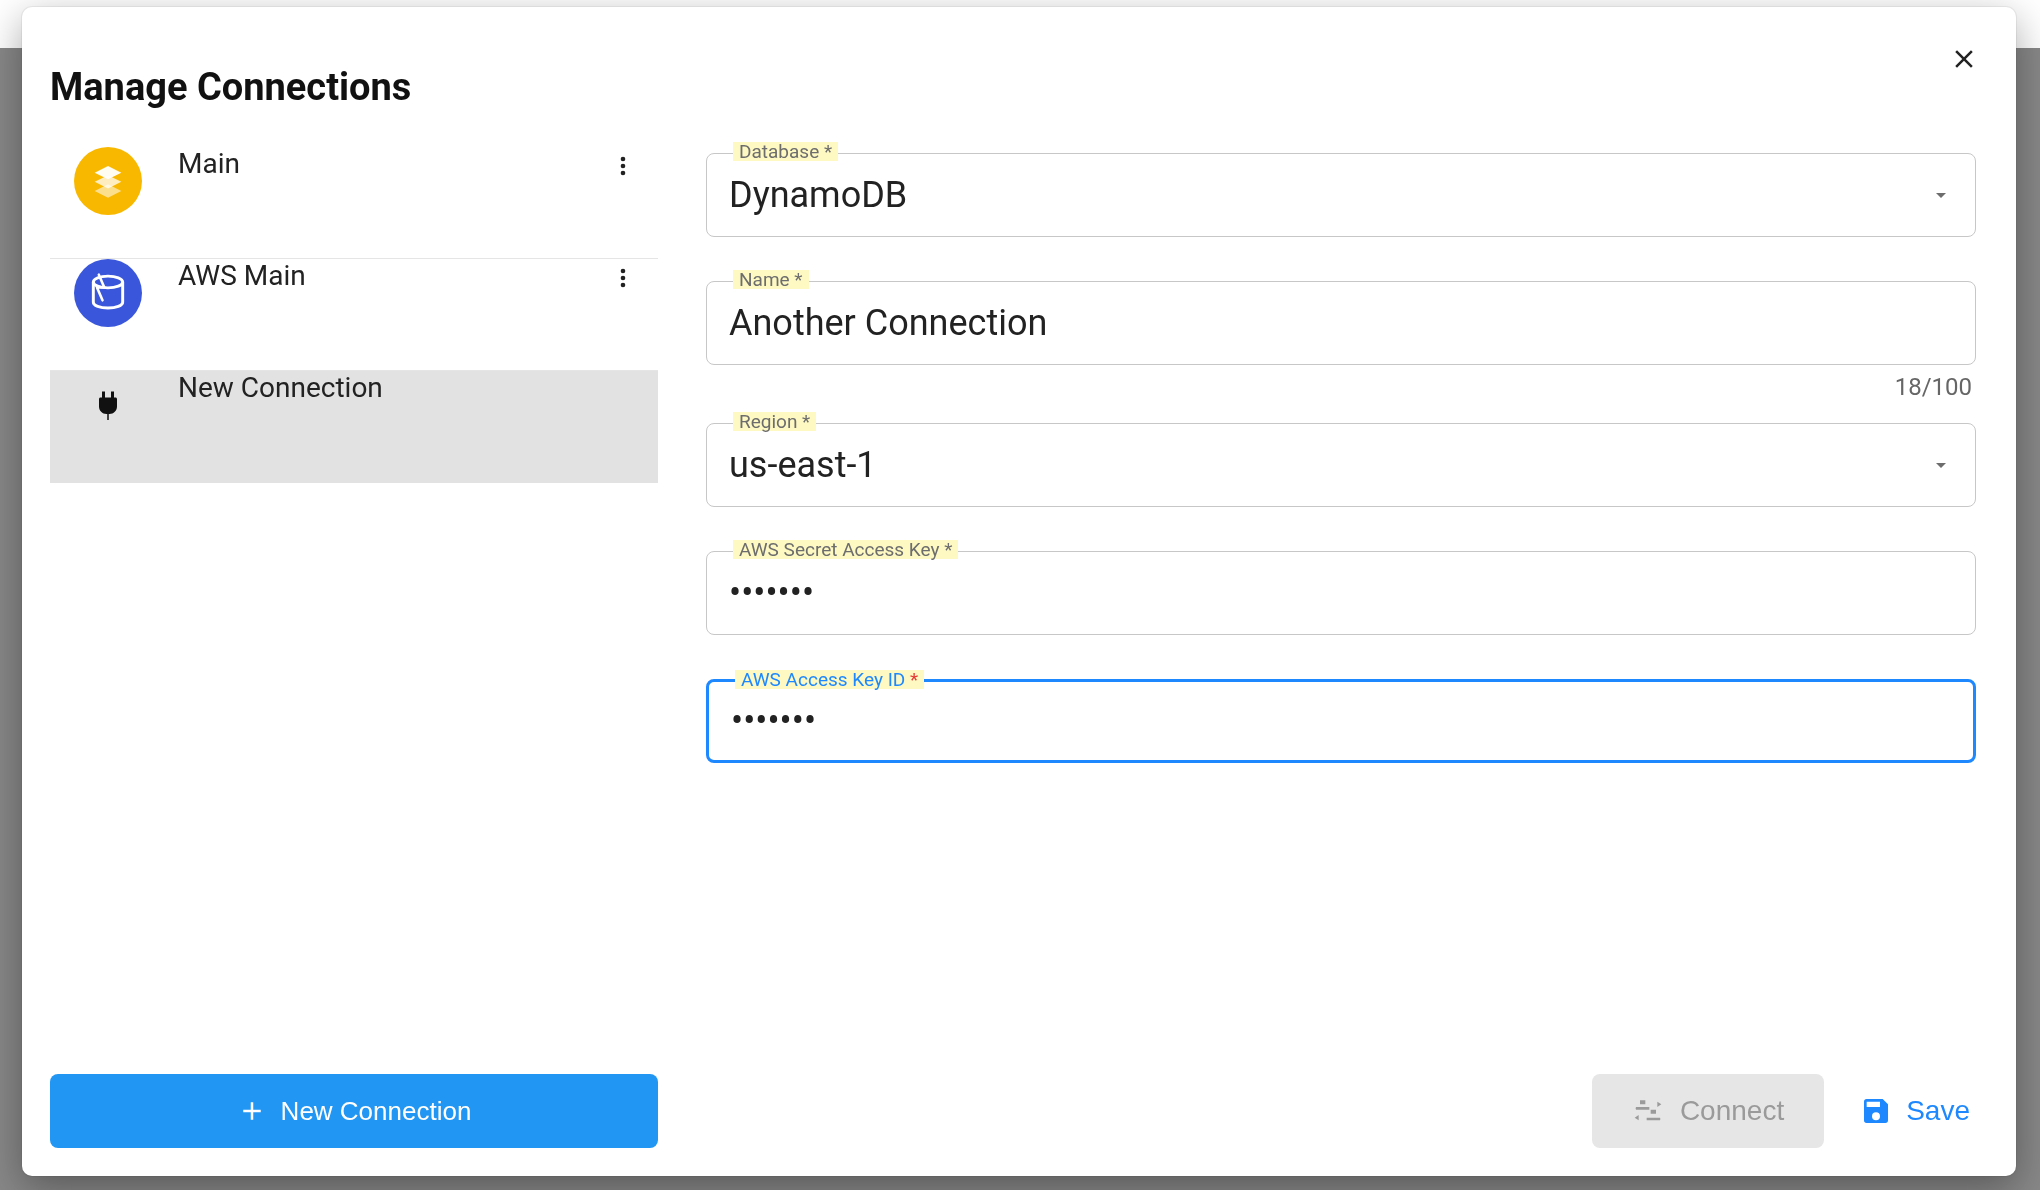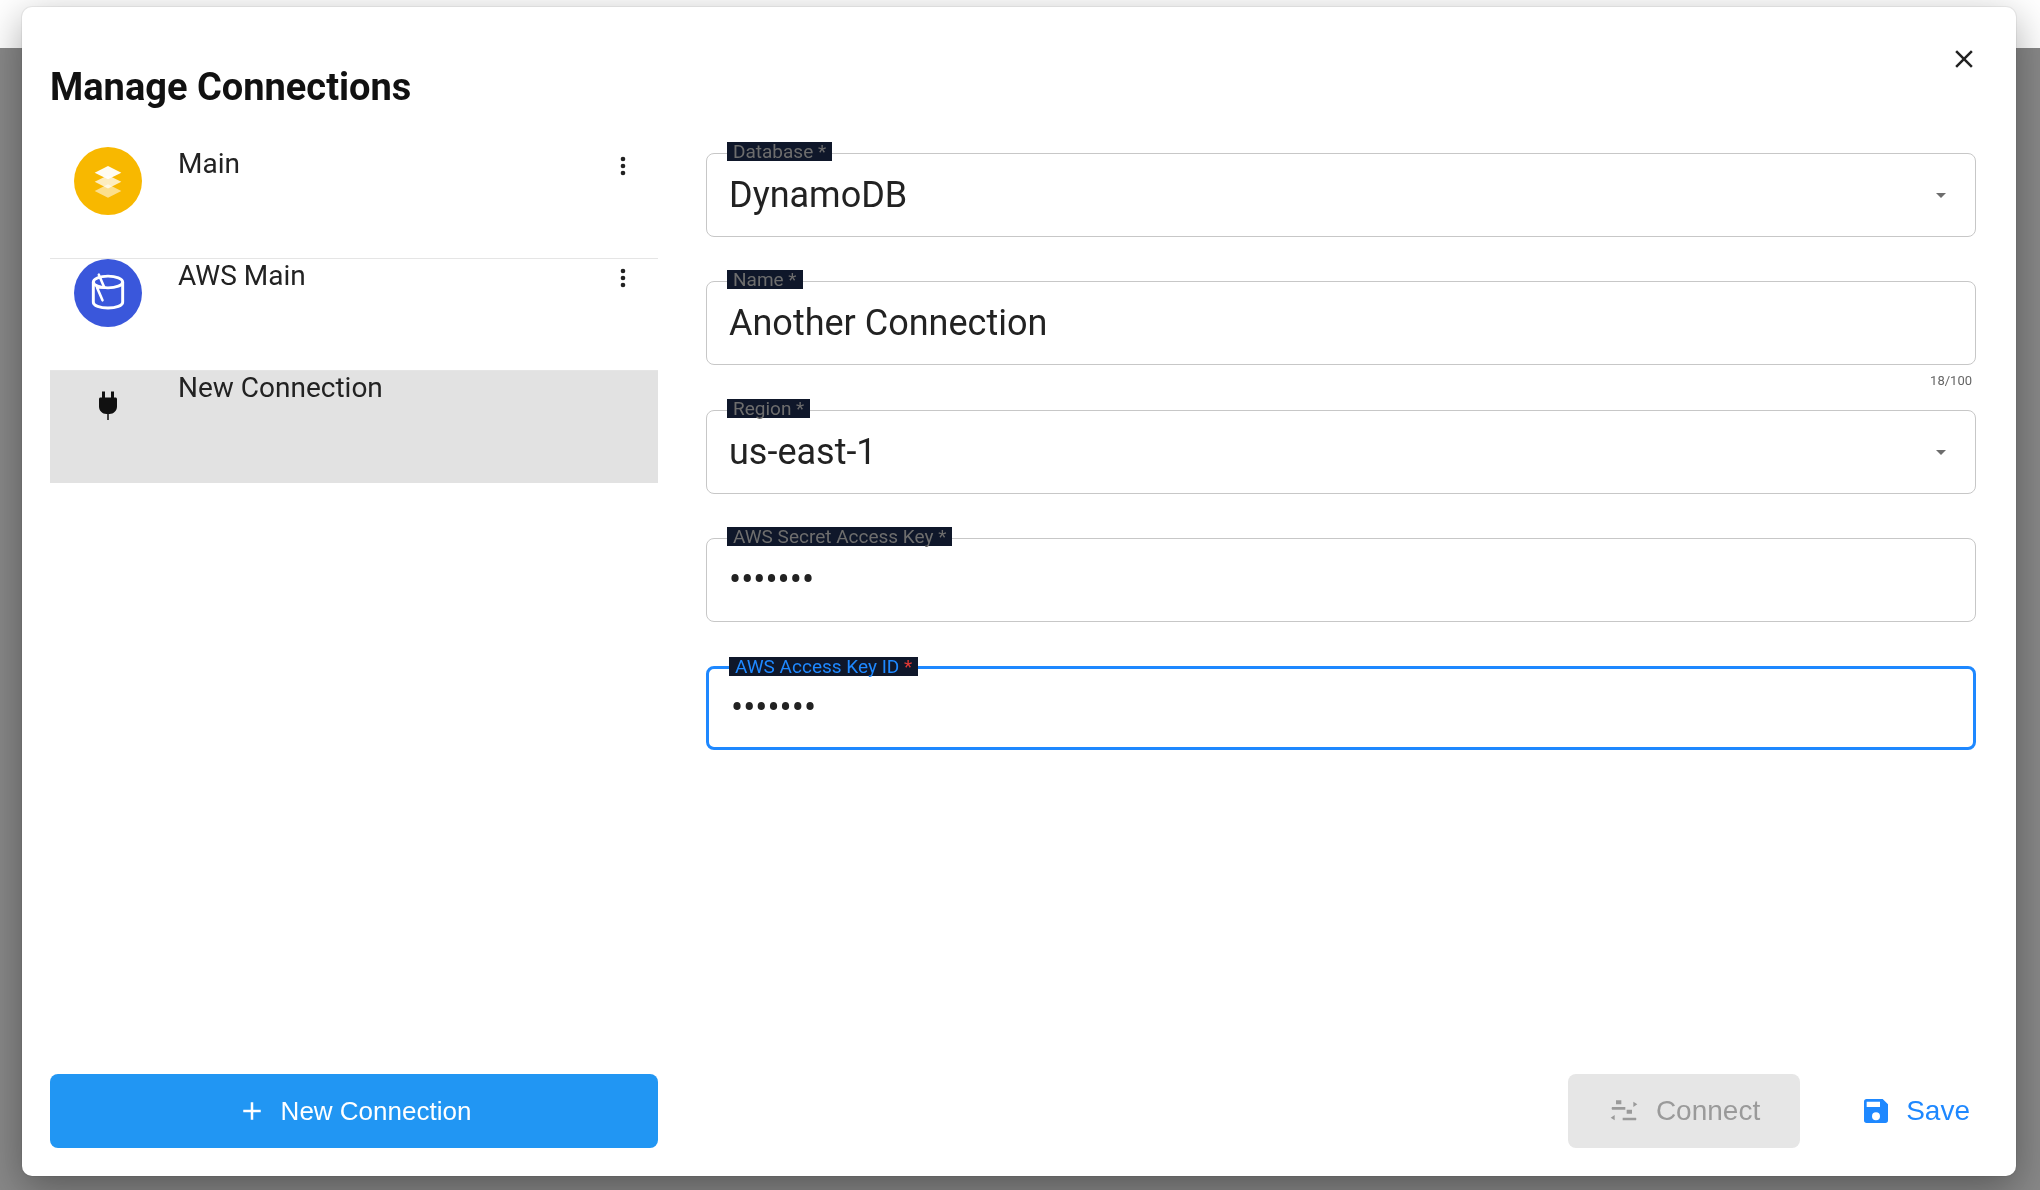--- a/index.html
+++ b/index.html
@@ -147,22 +147,22 @@
   align-items: center;
   padding: 0 22px;
   position: relative;
 }
 .field-box.focused {
   border: 3px solid #1e88ff;
 }
 .field-label {
   position: absolute;
   top: -12px;
-  left: 20px;
-  background: #0f172a;
+  left: 26px;
+  background: #fef9c3;
   padding: 0 6px;
   font-size: 19px;
   color: #6d6d6d;
   line-height: 1;
 }
 .field-box.focused .field-label { color: #1e88ff; }
 .field-label .req { color: #6d6d6d; }
 .field-box.focused .field-label .req { color: #e53935; }
 
 .field-value {
@@ -176,21 +176,21 @@
 }
 
 .dropdown-caret {
   width: 24px;
   height: 24px;
   color: #6d6d6d;
 }
 
 .hint {
   text-align: right;
-  font-size: 13px;
+  font-size: 24px;
   color: #666;
   margin-top: 8px;
   margin-bottom: 22px;
   padding-right: 4px;
 }
 
 .footer {
   display: flex;
   align-items: center;
   justify-content: space-between;
@@ -209,21 +209,21 @@
   display: flex;
   align-items: center;
   justify-content: center;
   gap: 14px;
   cursor: pointer;
 }
 
 .footer-right {
   display: flex;
   align-items: center;
-  gap: 60px;
+  gap: 36px;
   padding-right: 18px;
 }
 
 .connect-btn {
   background: #e6e6e6;
   color: #9a9a9a;
   border: none;
   height: 74px;
   padding: 0 40px;
   border-radius: 8px;

